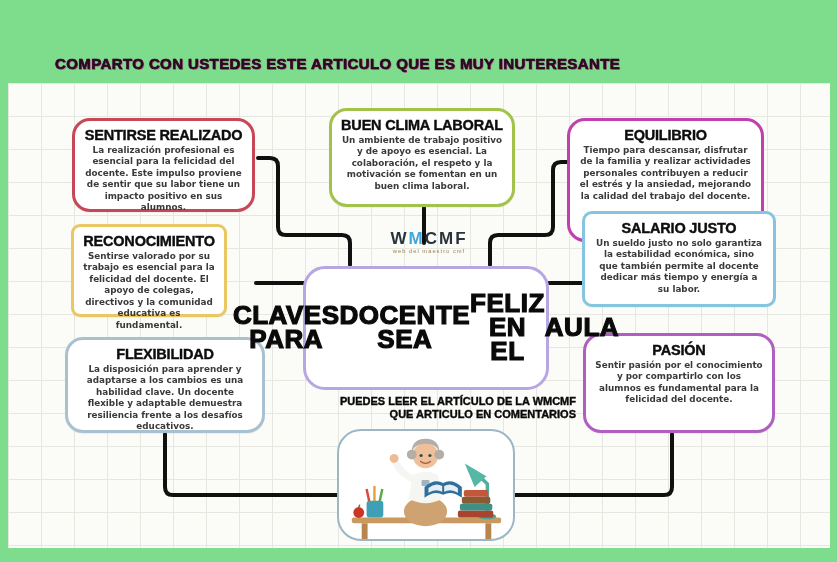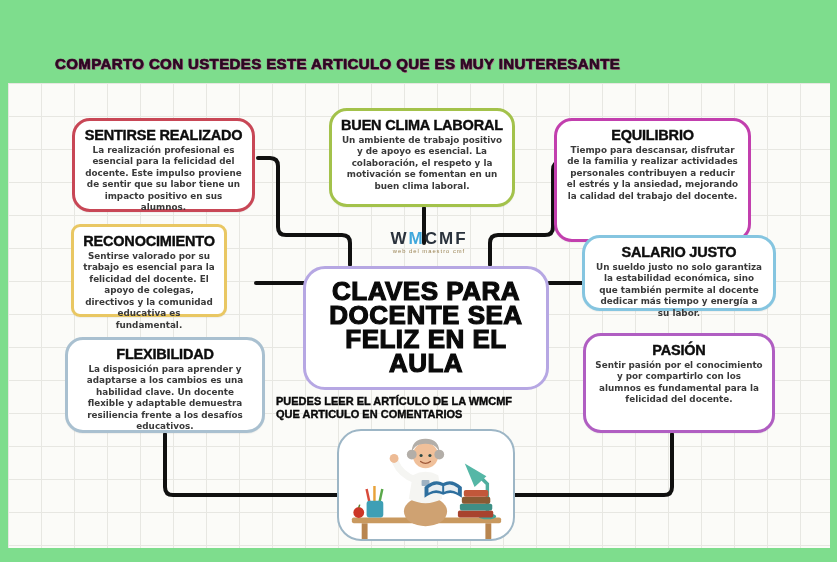--- a/index.html
+++ b/index.html
@@ -38,41 +38,41 @@
     -webkit-text-stroke:.4px #0d0d0d;margin:1px 0 2px;
   }
   .node-body{
     font-family:"DejaVu Sans",sans-serif;
     font-size:8.8px;line-height:1.3;color:#3a3a3a;font-weight:bold;
   }
   .n-sentirse     {left:64px; top:35px; width:183px;height:94px;}
   .n-reconocimiento{left:63px;top:141px;width:156px;height:93px;border-radius:9px;}
   .n-flexibilidad {left:57px; top:254px;width:200px;height:96px;}
   .n-buenclima    {left:321px;top:25px; width:186px;height:99px;}
-  .n-equilibrio   {left:546px;top:35px; width:197px;height:124px;}
-  .n-salario      {left:574px;top:152px;width:194px;height:76px;}
+  .n-equilibrio   {left:559px;top:35px; width:197px;height:124px;}
+  .n-salario      {left:574px;top:128px;width:194px;height:96px;border-radius:10px;}
   .n-pasion       {left:575px;top:250px;width:192px;height:100px;}
   
   .logo{position:absolute;left:355px;top:147px;width:132px;text-align:center;}
   .logo-word{font-size:17px;font-weight:bold;letter-spacing:2px;color:#2a323c;line-height:1;}
   .logo-word .m{color:#41a8dc;}
   .logo-tag{font-size:5.8px;letter-spacing:1px;color:#9a8354;margin-top:1px;}
   
   .central{
     position:absolute;left:295px;top:183px;width:246px;height:124px;
     background:#fff;border:3px solid #b6a7e3;border-radius:22px;
-    box-sizing:border-box;display:flex;flex-direction:column;
+    box-sizing:border-box;display:flex;flex-direction:row;
     align-items:center;justify-content:center;text-align:center;
   }
   .central-line{
     font-size:26px;font-weight:bold;color:#0a0a0a;line-height:.92;
     letter-spacing:.5px;-webkit-text-stroke:1.2px #0a0a0a;
   }
   .subtitle{
-    position:absolute;left:268px;top:312px;width:300px;text-align:left;
+    position:absolute;left:268px;top:312px;width:300px;text-align:right;
     font-size:11px;font-weight:bold;color:#0a0a0a;line-height:1.2;
     -webkit-text-stroke:.4px #0a0a0a;
   }
   
   .teacher-box{
     position:absolute;left:329px;top:346px;width:178px;height:112px;
     background:#fff;border:2.5px solid #9db6c6;border-radius:24px;
     box-sizing:border-box;overflow:hidden;
   }
   .teacher-box svg{display:block;width:100%;height:100%;}

